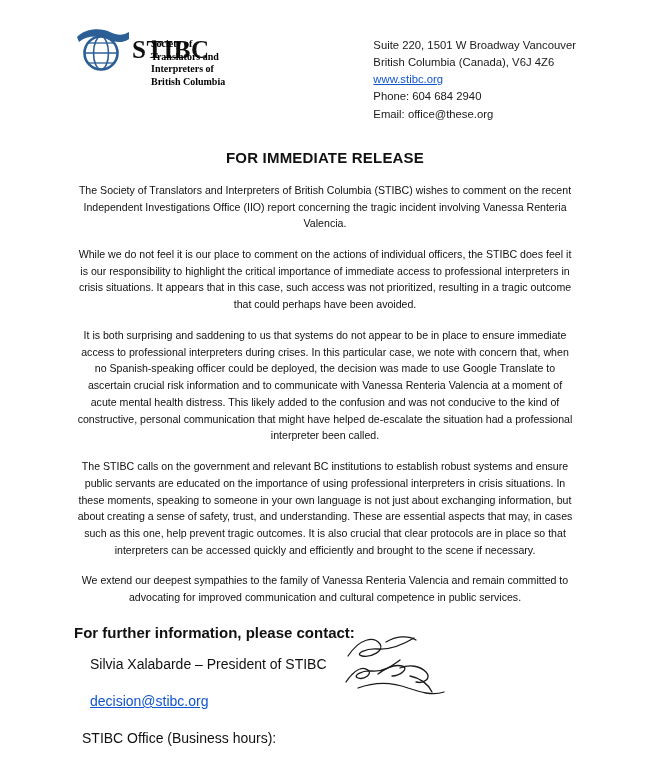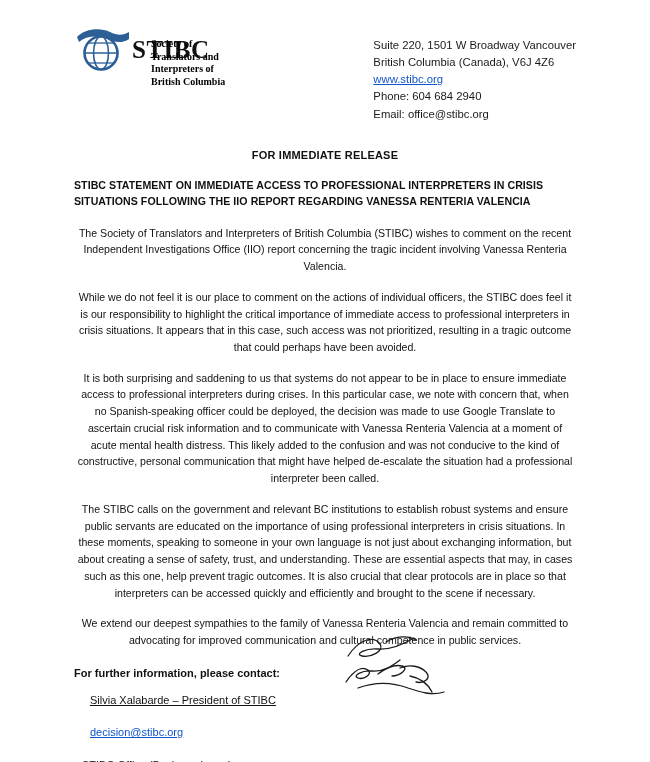--- a/index.html
+++ b/index.html
@@ -70,47 +70,46 @@
     padding-top: 11px;
   }
   .address a {
     color: #1155cc;
     text-decoration: underline;
   }
   
   .release-line {
     text-align: center;
     font-weight: bold;
-    font-size: 11px;
+    font-size: 15px;
     letter-spacing: 0.2px;
     margin-bottom: 16px;
   }
   .headline {
     font-weight: bold;
     font-size: 10.6px;
     line-height: 1.55;
     margin-bottom: 15px;
     letter-spacing: 0.05px;
   }
   p.body-par {
     font-size: 10.6px;
     line-height: 1.58;
     margin: 0 0 14px 0;
     text-align: center;
   }
   .contact-head {
     font-weight: bold;
-    font-size: 11px;
+    font-size: 15px;
     margin: 18px 0 13px 0;
   }
   .contact-line {
-    font-size: 11px;
+    font-size: 14px;
     line-height: 1.5;
     margin: 0 0 16px 16px;
-    text-decoration: underline;
   }
   .contact-line.email a {
     color: #1155cc;
     text-decoration: underline;
   }
   .contact-line.office {
     margin-left: 8px;
   }
   .signature {
     position: absolute;
@@ -146,27 +145,26 @@
 Translators and
 Interpreters of
 British Columbia</div>
     </div>
 
     <div class="address">
       <div>Suite 220, 1501 W Broadway Vancouver</div>
       <div>British Columbia (Canada), V6J 4Z6</div>
       <div><a href="#">www.stibc.org</a></div>
       <div>Phone: 604 684 2940</div>
-      <div>Email: office@stibc.org</div>
+      <div>Email: office@these.org</div>
     </div>
   </div>
 
   <div class="release-line">FOR IMMEDIATE RELEASE</div>
 
-  <div class="headline">STIBC STATEMENT ON IMMEDIATE ACCESS TO PROFESSIONAL INTERPRETERS IN CRISIS SITUATIONS FOLLOWING THE IIO REPORT REGARDING VANESSA RENTERIA VALENCIA</div>
 
   <p class="body-par">The Society of Translators and Interpreters of British Columbia (STIBC) wishes to comment on the recent Independent Investigations Office (IIO) report concerning the tragic incident involving Vanessa Renteria Valencia.</p>
   <p class="body-par">While we do not feel it is our place to comment on the actions of individual officers, the STIBC does feel it is our responsibility to highlight the critical importance of immediate access to professional interpreters in crisis situations. It appears that in this case, such access was not prioritized, resulting in a tragic outcome that could perhaps have been avoided.</p>
   <p class="body-par">It is both surprising and saddening to us that systems do not appear to be in place to ensure immediate access to professional interpreters during crises. In this particular case, we note with concern that, when no Spanish-speaking officer could be deployed, the decision was made to use Google Translate to ascertain crucial risk information and to communicate with Vanessa Renteria Valencia at a moment of acute mental health distress. This likely added to the confusion and was not conducive to the kind of constructive, personal communication that might have helped de-escalate the situation had a professional interpreter been called.</p>
   <p class="body-par">The STIBC calls on the government and relevant BC institutions to establish robust systems and ensure public servants are educated on the importance of using professional interpreters in crisis situations. In these moments, speaking to someone in your own language is not just about exchanging information, but about creating a sense of safety, trust, and understanding. These are essential aspects that may, in cases such as this one, help prevent tragic outcomes. It is also crucial that clear protocols are in place so that interpreters can be accessed quickly and efficiently and brought to the scene if necessary.</p>
   <p class="body-par">We extend our deepest sympathies to the family of Vanessa Renteria Valencia and remain committed to advocating for improved communication and cultural competence in public services.</p>
 
   <div class="contact-head">For further information, please contact:</div>
 
   <div class="contact-line">Silvia Xalabarde – President of STIBC</div>

